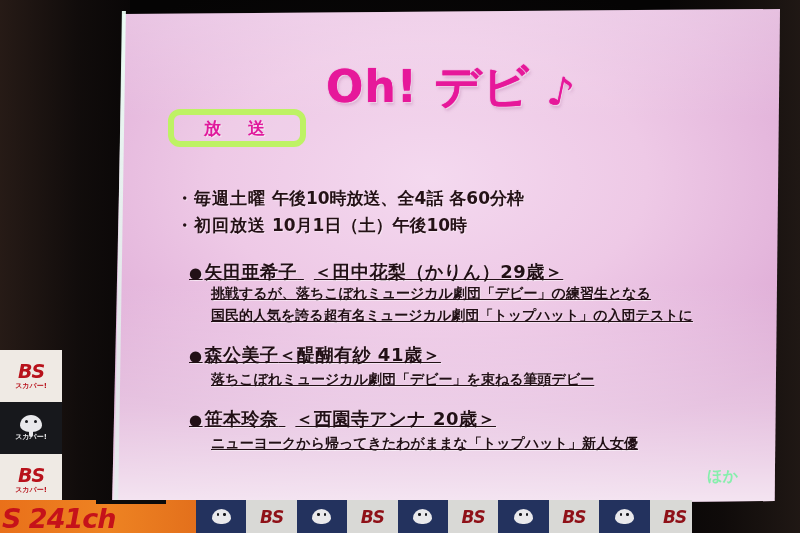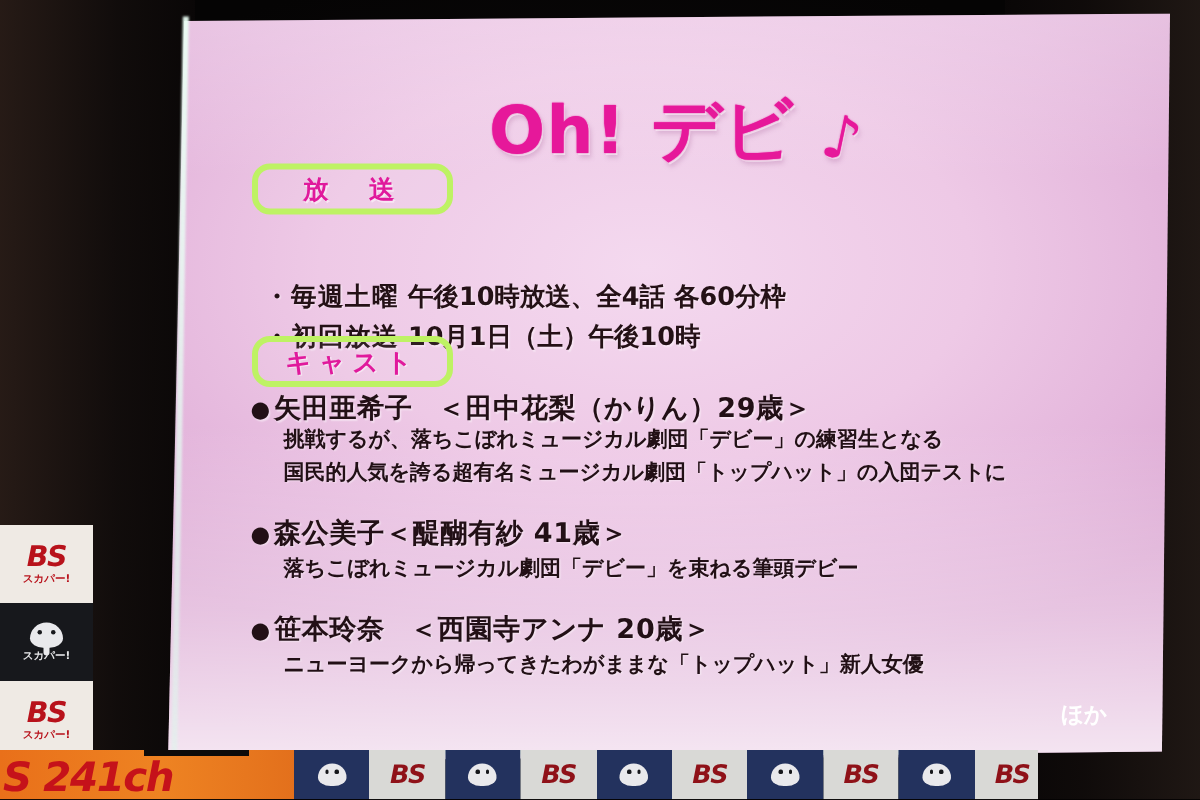--- a/index.html
+++ b/index.html
@@ -109,21 +109,21 @@
   .logo .jp { font-size: 46px; text-align: center; }
   .logo .flourish {
     display: inline-block;
     font-size: 40px;
     transform: rotate(12deg) translateY(4px);
     margin-left: 2px;
   }
 
   .hdr-box {
     position: absolute;
-    border: 4px solid #bef264;
+    border: 6px solid #bef264;
     border-radius: 12px;
     height: 26px;
     display: flex;
     align-items: center;
     justify-content: center;
     color: #e0199c;
     font-size: 17px;
     font-weight: 700;
     letter-spacing: 5px;
     text-shadow: 1px 1px 0 rgba(255,255,255,.5);
@@ -143,24 +143,25 @@
     white-space: nowrap;
     text-shadow: 1px 1px 1px rgba(255,255,255,.45);
     margin-top: 36px;
   }
   .bullets .row { display: block; }
   .bullets .dot { margin-right: 1px; }
   .bullets .lead { letter-spacing: 1px; }
 
   .cast-list {
     position: absolute;
-    left: 59px;
+    left: 81px;
     top: 252px;
     right: 26px;
     color: #221016;
+    text-decoration: underline;
   }
   .cast-entry { margin-bottom: 18px; }
   .cast-head {
     font-size: 18px;
     font-weight: 700;
     white-space: nowrap;
     letter-spacing: .5px;
     text-shadow: 1px 1px 1px rgba(255,255,255,.45);
   }
   .cast-head .marker { font-size: 15px; margin-right: 2px; }
@@ -174,21 +175,21 @@
     white-space: nowrap;
     text-shadow: 1px 1px 1px rgba(255,255,255,.4);
   }
 
   .hoka {
     position: absolute;
     right: 42px;
     bottom: 22px;
     font-size: 15px;
     font-weight: 700;
-    color: #ffffff;
+    color: #86efac;
   }
 
   
   .left-banner {
     position: absolute;
     left: 0;
     top: 350px;
     width: 62px;
     height: 160px;
   }
@@ -347,21 +348,20 @@
         <span class="row">
           <span class="dot">・</span><span class="lead">毎週土曜</span>
           <span>午後10時放送、全4話 各60分枠</span>
         </span>
         <span class="row">
           <span class="dot">・</span><span class="lead">初回放送</span>
           <span>10月1日（土）午後10時</span>
         </span>
       </div>
 
-      <div class="hdr-box" id="hdr-cast">キャスト</div>
 
       <div class="cast-list">
 
         <div class="cast-entry">
           <div class="cast-head">
             <span class="marker">●</span><span>矢田亜希子</span>
             <span class="role">＜田中花梨（かりん）29歳＞</span>
           </div>
           <div class="cast-desc" style="margin-top:0">挑戦するが、落ちこぼれミュージカル劇団「デビー」の練習生となる</div>
           <div class="cast-desc">国民的人気を誇る超有名ミュージカル劇団「トップハット」の入団テストに</div>

